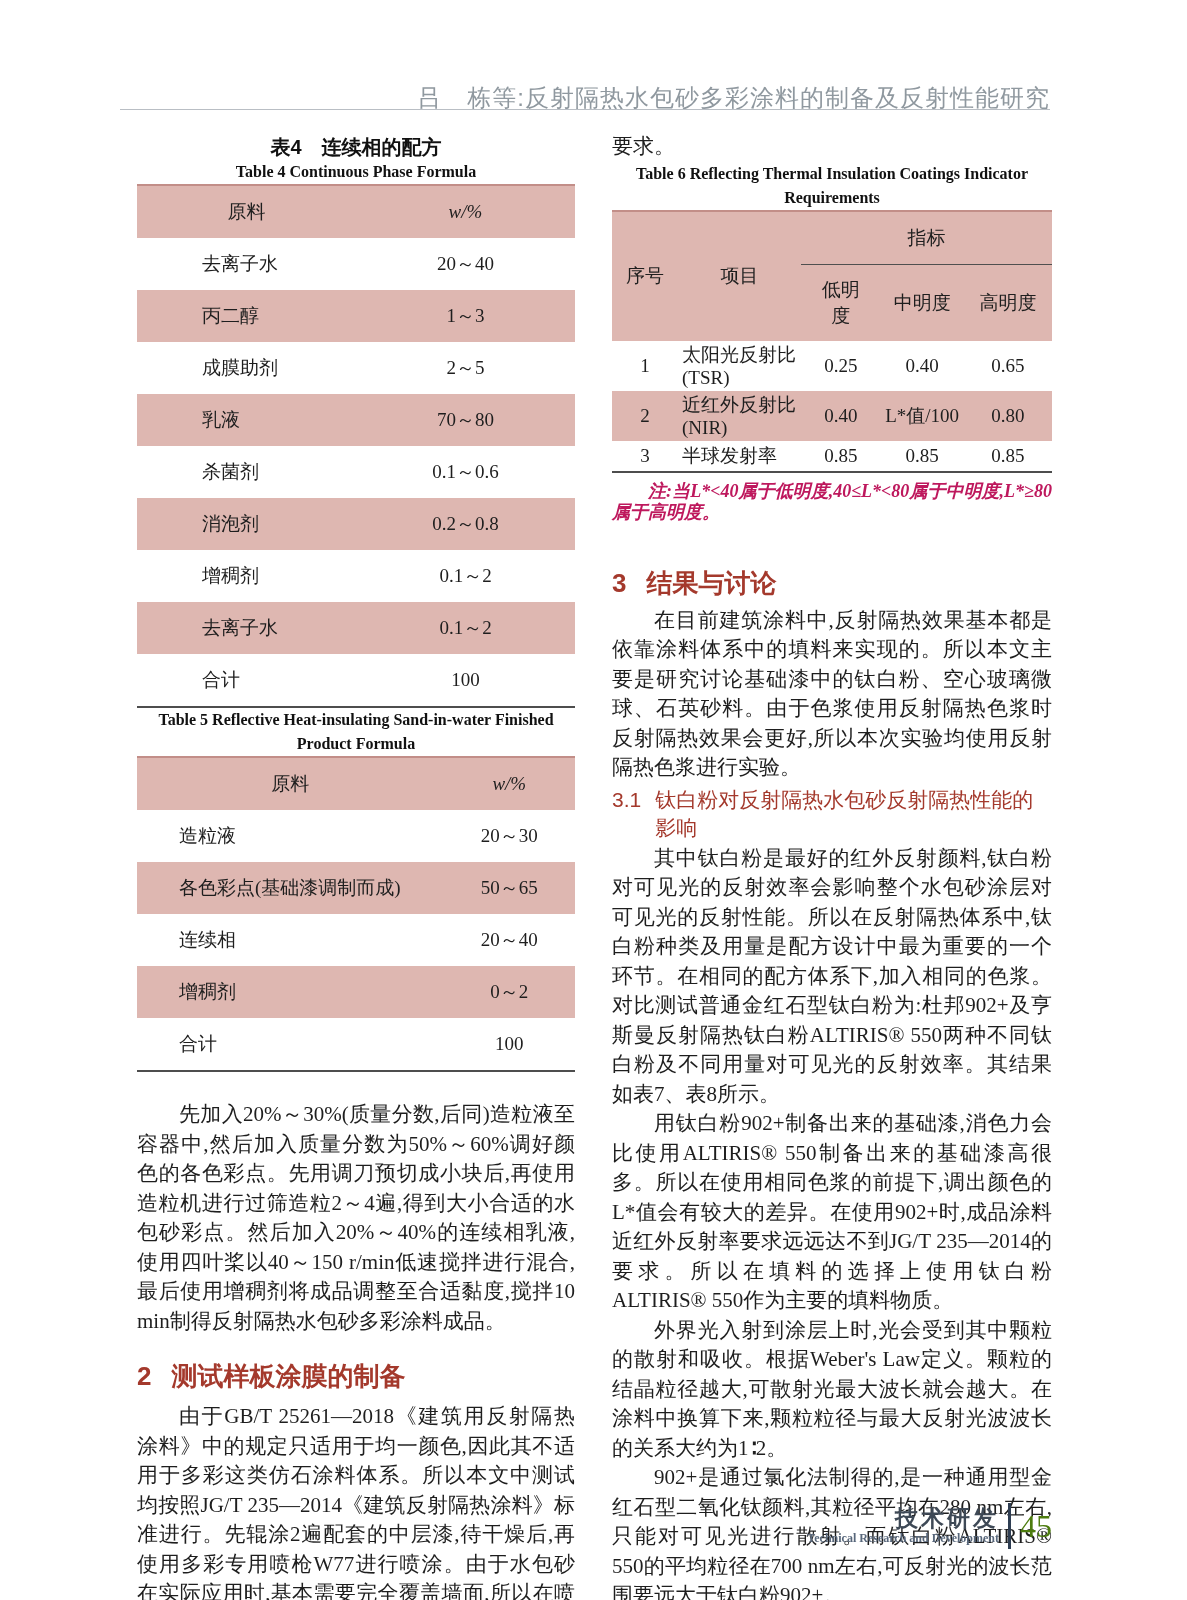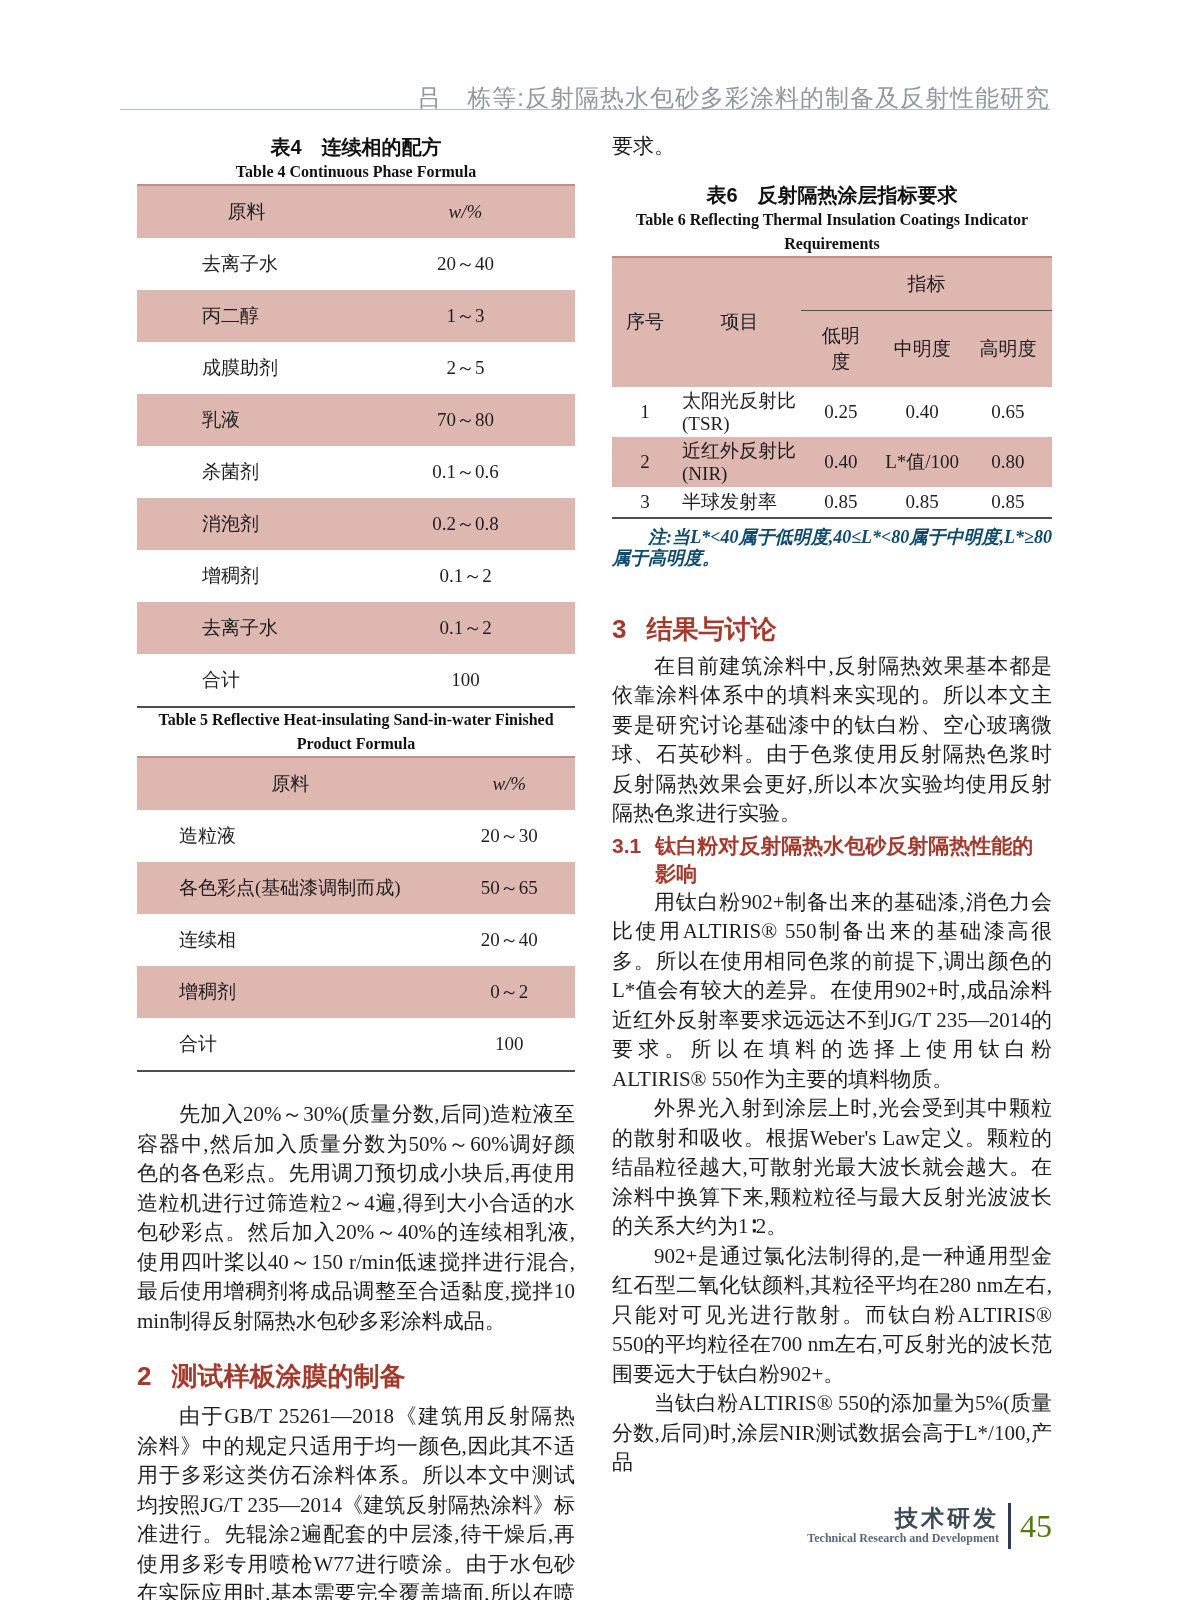--- a/index.html
+++ b/index.html
@@ -48,33 +48,33 @@
   
   .t6 thead tr.h1 th { height:28px; }
   .t6 thead tr.h2r th { height:29px; }
   .t6 th.zhi { border-bottom:1px solid #4f4f4f; }
   .t6 tbody td { height:auto; padding:2px 0; }
   .t6 tbody td.item { text-align:left; padding-left:4px; line-height:23px; }
   .t6 tbody tr.single td { height:26px; }
 
   .note {
     margin:8px 0 0 0; font-size:18px; line-height:21px; text-align:justify; text-indent:2em;
-    color:#0c4a6e; font-style:italic; font-weight:600;
+    color:#be185d; font-style:italic; font-weight:600;
   }
 
   
   .h2 {
     display:flex; gap:20px; color:#a4392c; margin:0;
     font-family:"Liberation Sans","DejaVu Sans",sans-serif;
     font-weight:bold; font-size:26px; line-height:32px;
   }
   .h3 {
     display:flex; gap:14px; color:#a4392c; margin:0;
     font-family:"Liberation Sans","DejaVu Sans",sans-serif;
-    font-weight:bold; font-size:21px; line-height:28px;
+    font-weight:normal; font-size:21px; line-height:28px;
   }
 
   
   .mt4{margin-top:4px}.mt6{margin-top:6px}.mt7{margin-top:7px}.mt10{margin-top:10px}
   .mt20{margin-top:20px}.mt24{margin-top:24px}.mt28{margin-top:28px}
   .mt38{margin-top:38px}.mt44{margin-top:44px}.mt3{margin-top:3px}.mt2{margin-top:2px}
 
   
   .footer { position:absolute; right:135px; top:1503px; display:flex; align-items:center; }
   .f-left { text-align:right; margin-right:9px; }
@@ -194,21 +194,20 @@
       <span>测试样板涂膜的制备</span>
     </div>
 
     <p class="para mt10">由于GB/T 25261—2018《建筑用反射隔热涂料》中的规定只适用于均一颜色,因此其不适用于多彩这类仿石涂料体系。所以本文中测试均按照JG/T 235—2014《建筑反射隔热涂料》标准进行。先辊涂2遍配套的中层漆,待干燥后,再使用多彩专用喷枪W77进行喷涂。由于水包砂在实际应用时,基本需要完全覆盖墙面,所以在喷涂测试时,也是完全覆盖测试铝板。喷涂完成后,按照JG/T 235—2014中要求对样板进行养护,养护完成后,再按照JG/T 235—2014中测试方法进行测试。太阳光中主要热量来源为太阳光和近红外光,在反射隔热性能测试中,主要测试涂层的太阳光反射比和近红外反射比。由于其太阳光反射比,主要是由颜色自身的性质决定的,所以本文中的实验,主要是对近红外反射比进行研究。实验结果应满足表6</p>
   </div>
 
   <div class="col col-right">
 
     <p class="para noindent mt4">要求。</p>
 
-    <div class="tcap-cn mt20">表6　反射隔热涂层指标要求</div>
     <div class="tcap-en">Table 6 Reflecting Thermal Insulation Coatings Indicator Requirements</div>
 
     <table class="ftable t6">
       <colgroup>
         <col style="width:15%">
           <col style="width:28%">
           <col style="width:18%">
           <col style="width:19%">
           <col style="width:20%">
       </colgroup>
@@ -256,20 +255,21 @@
       <span>结果与讨论</span>
     </div>
 
     <p class="para mt7">在目前建筑涂料中,反射隔热效果基本都是依靠涂料体系中的填料来实现的。所以本文主要是研究讨论基础漆中的钛白粉、空心玻璃微球、石英砂料。由于色浆使用反射隔热色浆时反射隔热效果会更好,所以本次实验均使用反射隔热色浆进行实验。</p>
 
     <div class="h3 mt3">
       <span>3.1</span>
       <span>钛白粉对反射隔热水包砂反射隔热性能的影响</span>
     </div>
 
+    <p class="para mt2">其中钛白粉是最好的红外反射颜料,钛白粉对可见光的反射效率会影响整个水包砂涂层对可见光的反射性能。所以在反射隔热体系中,钛白粉种类及用量是配方设计中最为重要的一个环节。在相同的配方体系下,加入相同的色浆。对比测试普通金红石型钛白粉为:杜邦902+及亨斯曼反射隔热钛白粉ALTIRIS® 550两种不同钛白粉及不同用量对可见光的反射效率。其结果如表7、表8所示。</p>
     <p class="para">用钛白粉902+制备出来的基础漆,消色力会比使用ALTIRIS® 550制备出来的基础漆高很多。所以在使用相同色浆的前提下,调出颜色的L*值会有较大的差异。在使用902+时,成品涂料近红外反射率要求远远达不到JG/T 235—2014的要求。所以在填料的选择上使用钛白粉ALTIRIS® 550作为主要的填料物质。</p>
     <p class="para">外界光入射到涂层上时,光会受到其中颗粒的散射和吸收。根据Weber's Law定义。颗粒的结晶粒径越大,可散射光最大波长就会越大。在涂料中换算下来,颗粒粒径与最大反射光波波长的关系大约为1∶2。</p>
     <p class="para">902+是通过氯化法制得的,是一种通用型金红石型二氧化钛颜料,其粒径平均在280 nm左右,只能对可见光进行散射。而钛白粉ALTIRIS® 550的平均粒径在700 nm左右,可反射光的波长范围要远大于钛白粉902+。</p>
     <p class="para">当钛白粉ALTIRIS® 550的添加量为5%(质量分数,后同)时,涂层NIR测试数据会高于L*/100,产品</p>
   </div>
 
   <div class="footer">
     <div class="f-left">
       <div class="f-cn">技术研发</div>
       <div class="f-en">Technical Research and Development</div>

